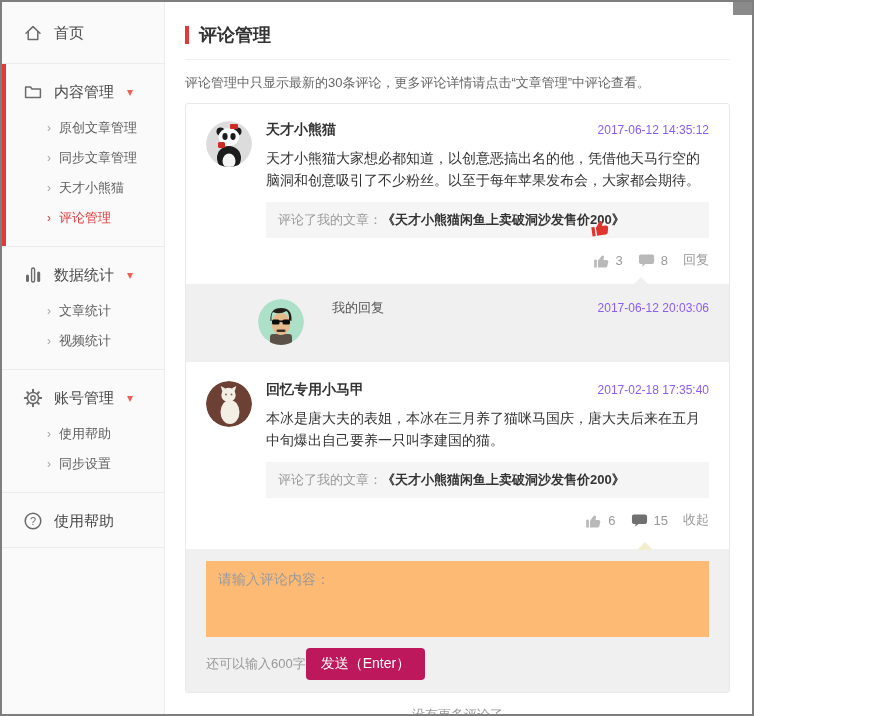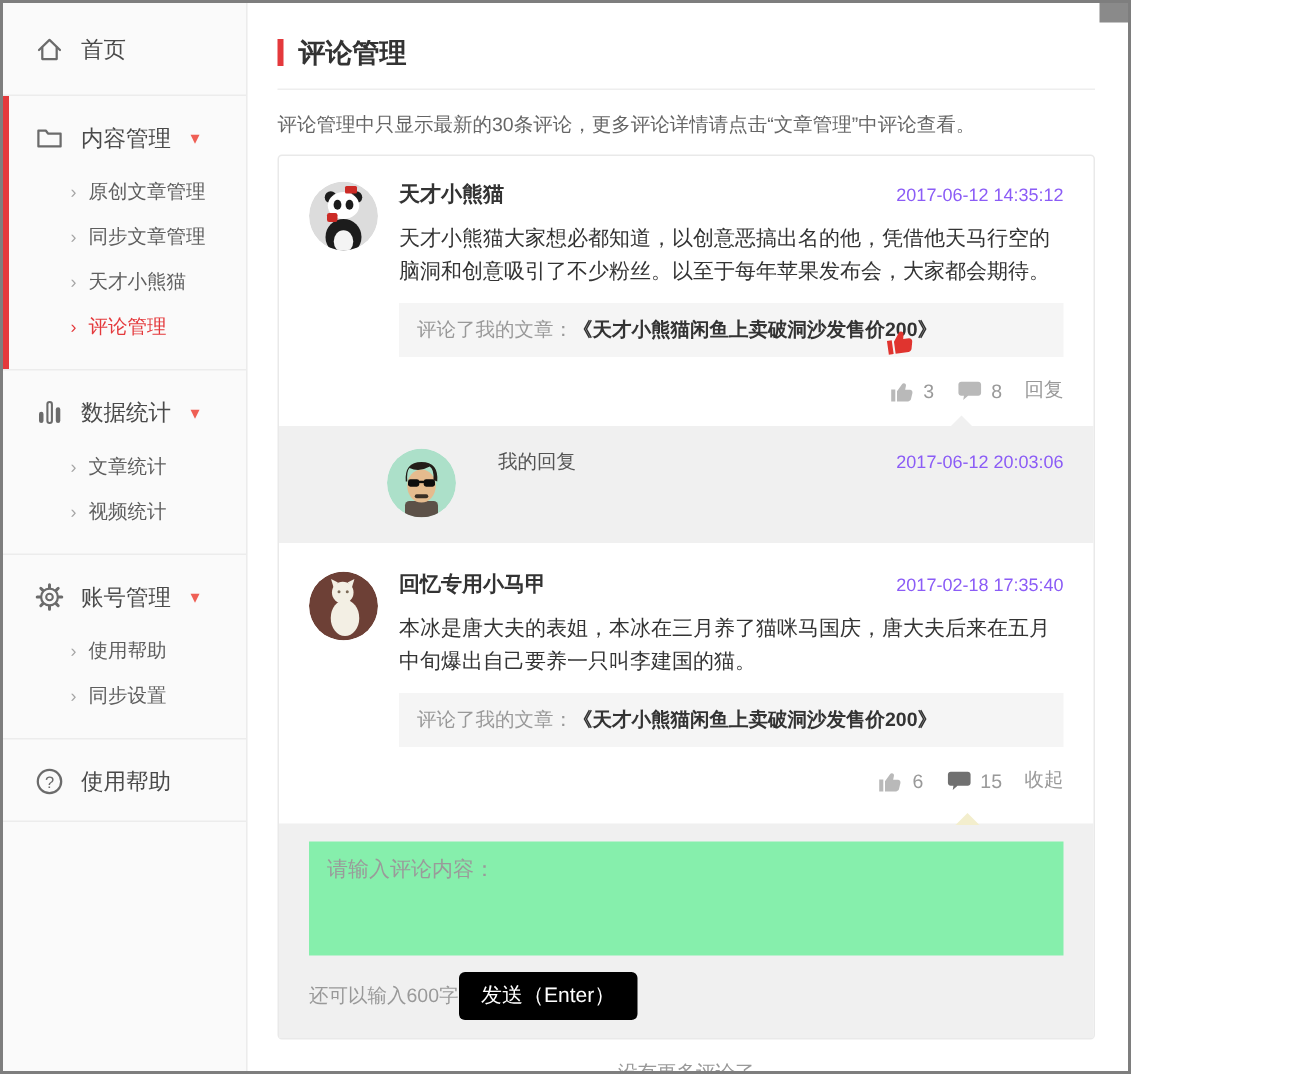--- a/index.html
+++ b/index.html
@@ -55,26 +55,26 @@
 
   .reply-box { background:#f0f0f0; padding:15px 20px 17px 72px; display:flex; position:relative; }
   .pointer-up { position:absolute; top:-7px; width:0; height:0;
     border-left:8px solid transparent; border-right:8px solid transparent; border-bottom:8px solid #f0f0f0; }
   .reply-box .pointer-up { right:80px; }
   .r-name { font-size:13px; color:#555; }
   .r-text { font-size:14px; color:#333; margin:10px 0 0; }
 
   .input-sec { background:#f0f0f0; padding:12px 20px 12px; position:relative; margin-top:5px; }
   .input-sec .pointer-up { right:76px; border-bottom-color:#f3eecd; }
-  .input-sec textarea { width:100%; height:76px; border:none; background:#86efac; padding:10px 12px;
+  .input-sec textarea { width:100%; height:76px; border:none; background:#fdba74; padding:10px 12px;
     font-family:inherit; font-size:14px; color:#333; resize:none; outline:none; display:block; }
   .input-sec textarea::placeholder { color:#9a9a9a; }
   .input-row { display:flex; align-items:center; margin-top:11px; }
   .char-count { font-size:13px; color:#999; }
-  .send { background:#000000; color:#fff; border:none; border-radius:4px; padding:7px 15px; font-size:14px; cursor:pointer; font-family:inherit; }
+  .send { background:#be185d; color:#fff; border:none; border-radius:4px; padding:7px 15px; font-size:14px; cursor:pointer; font-family:inherit; }
 
   .list-footer { text-align:center; font-size:13px; color:#999; margin:13px 0 0; }
 
   .scroll-thumb { position:absolute; top:0; right:0; width:19px; height:13px; background:#8a8a8a; cursor:pointer; }
 </style>
 </head>
 <body>
 
 <div class="page">
 

